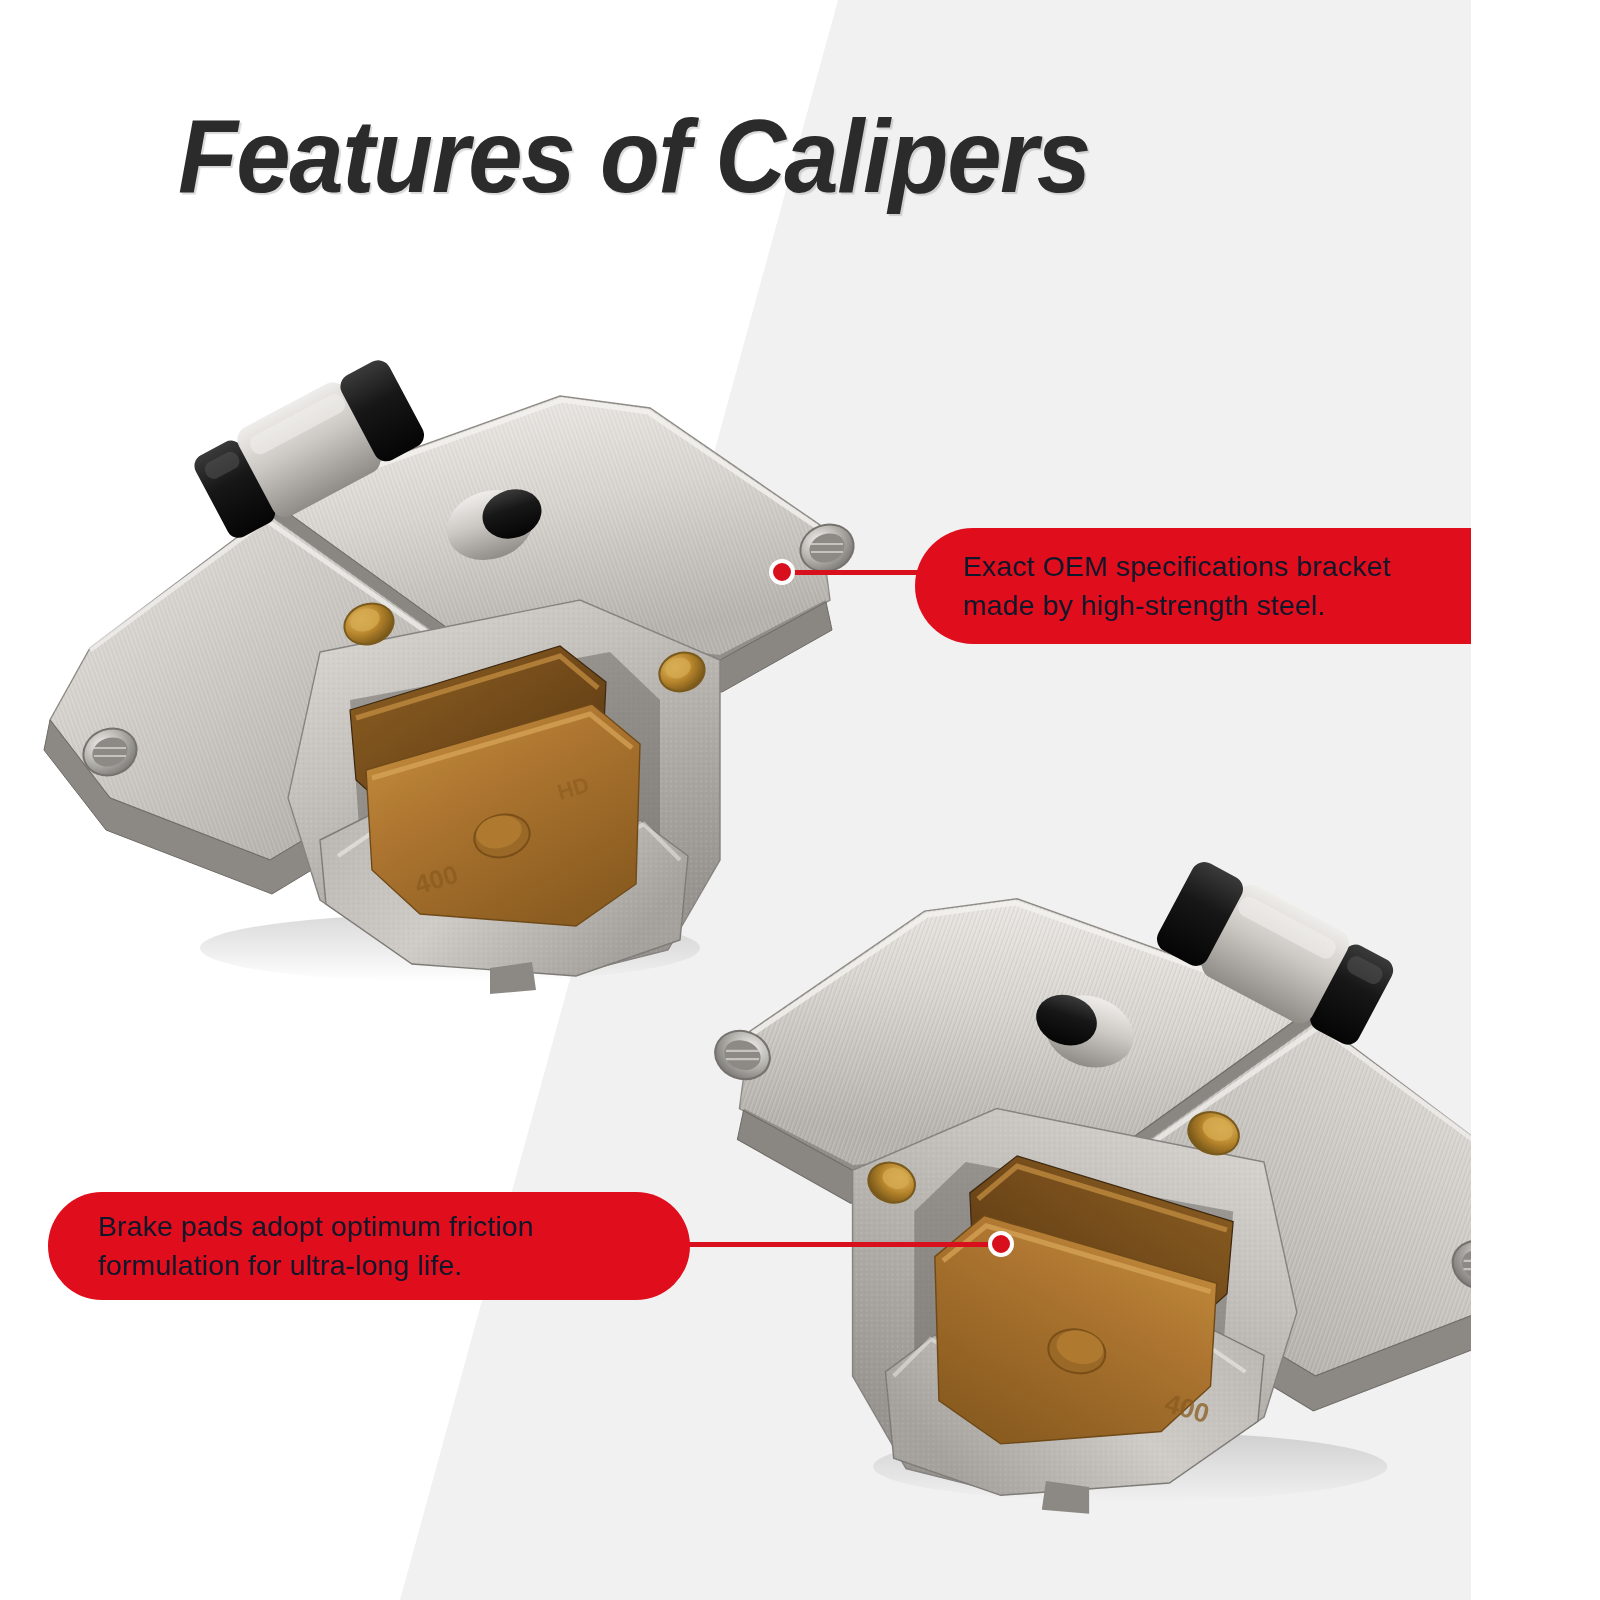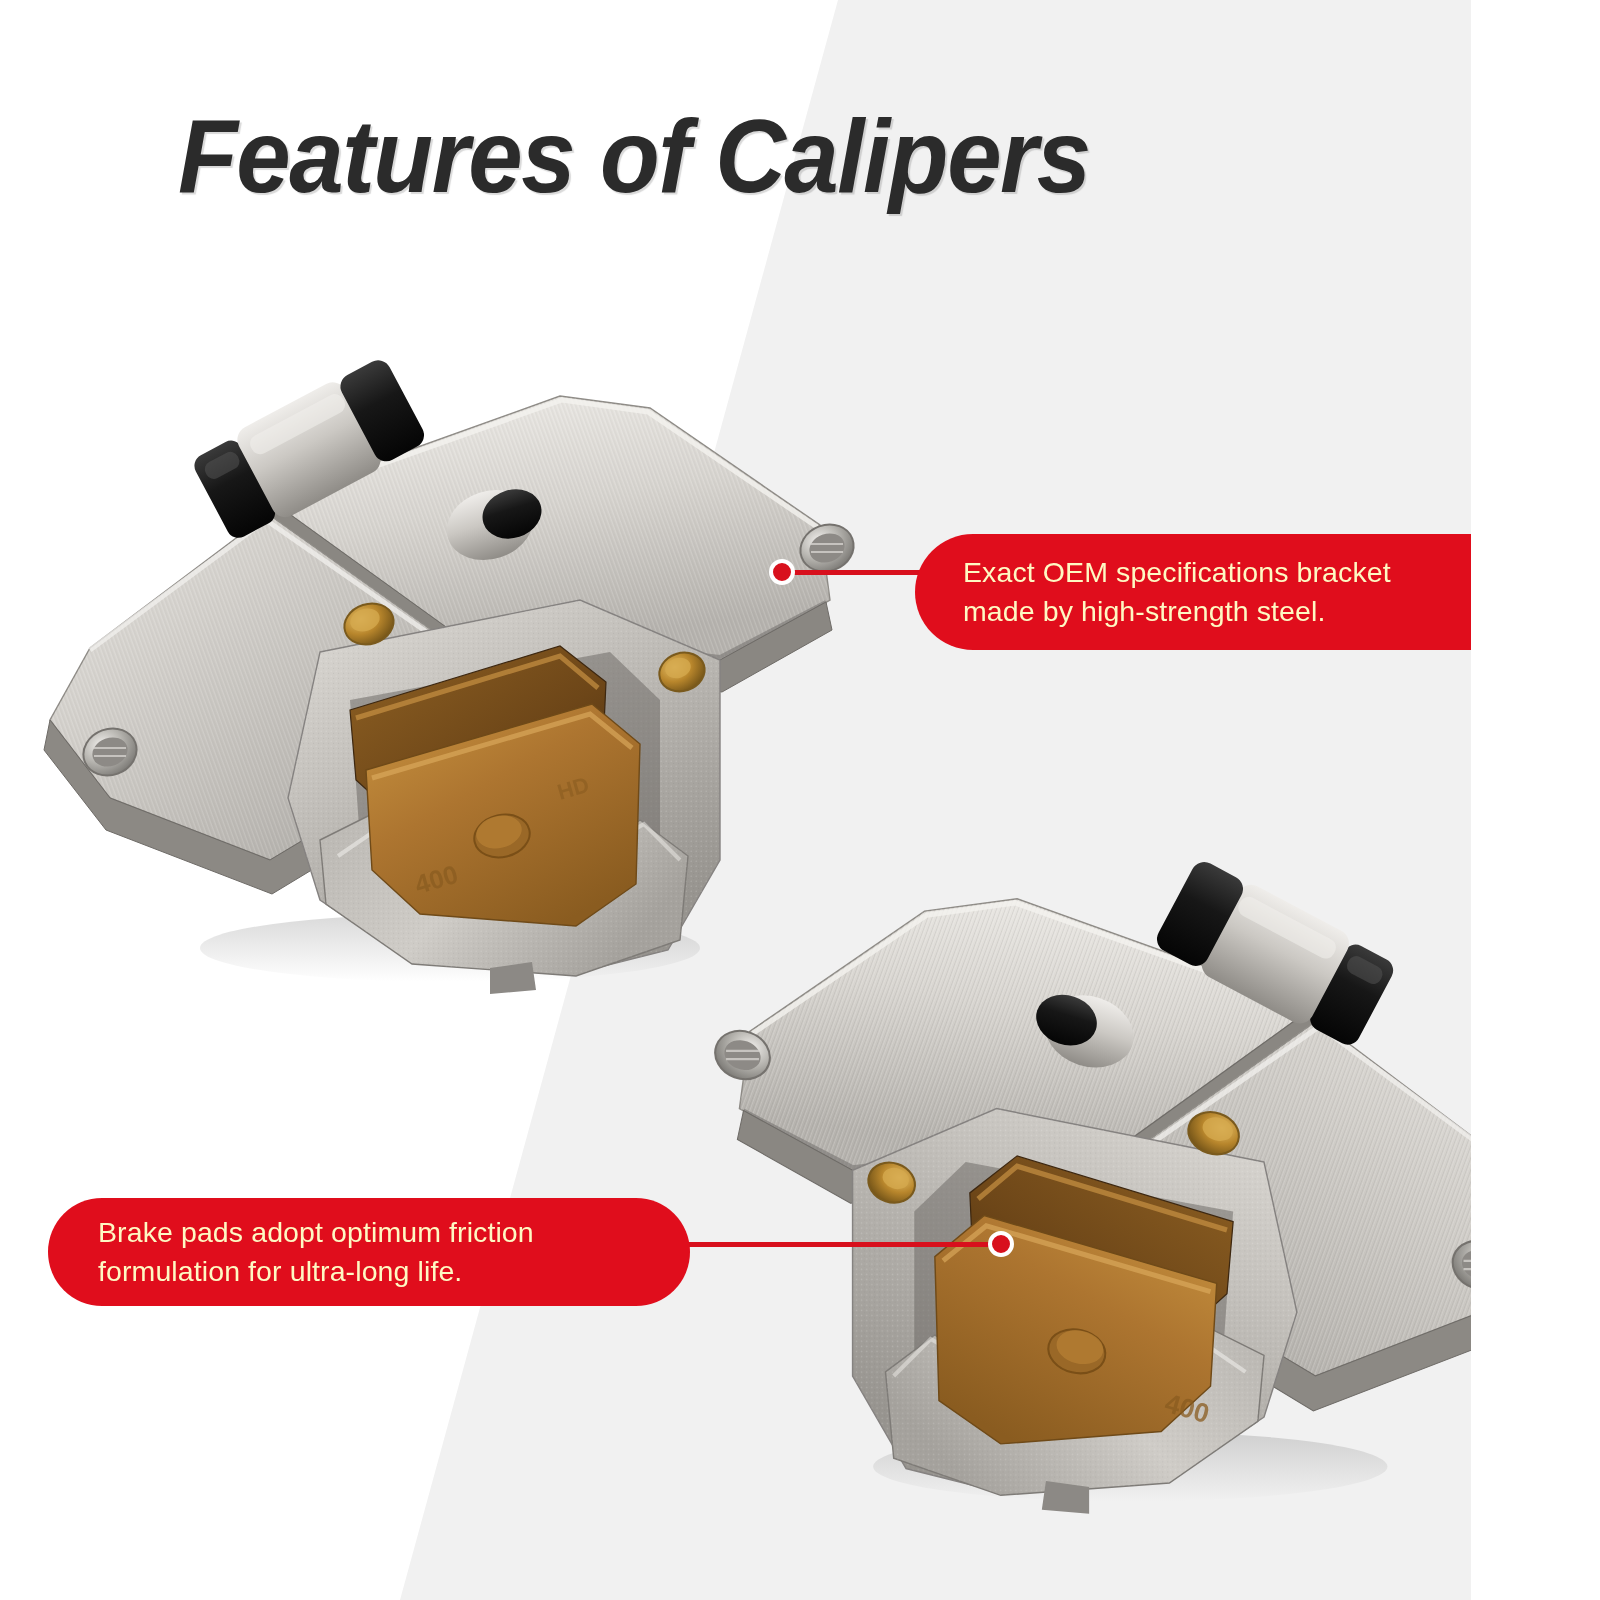--- a/index.html
+++ b/index.html
@@ -62,22 +62,21 @@
 
   
   .callout {
     position: absolute;
     z-index: 7;
     display: flex;
     align-items: center;
     background: #e00d1c;
     border-radius: 999px;
     box-sizing: border-box;
-    color: #fef9c3;
-    margin-top: 6px;
+    color: #0f172a;
   }
   #callout-bracket {
     left: 915px;
     top: 528px;
     width: 630px;
     height: 116px;
     padding: 0 40px 0 48px;
   }
   #callout-pads {
     left: 48px;

